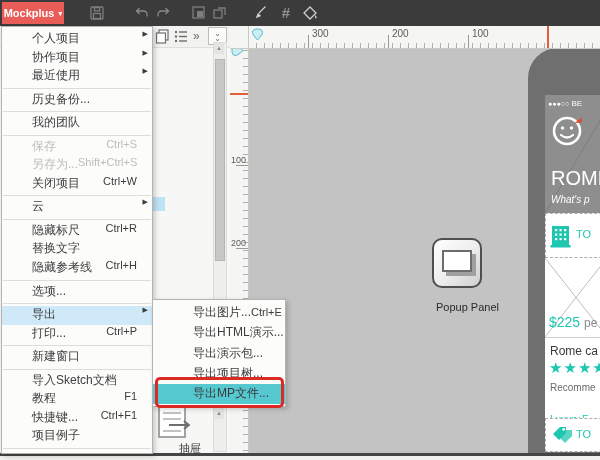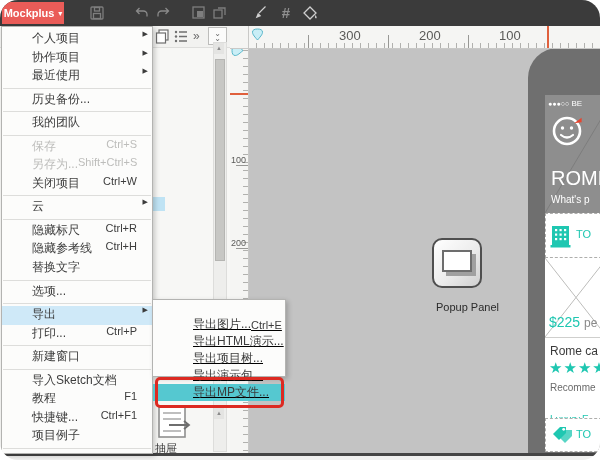--- a/index.html
+++ b/index.html
@@ -1,70 +1,70 @@
 <!DOCTYPE html>
 <html style="--accent-red: #ea5c58; --highlight-cyan: #55c8d0; --annotation-red: #dc2a22; --menu-blue: #cfe9f8; --teal: #1fc7b1; --guide-orange: #e0603c;"><head>
 <meta charset="utf-8">
 <style>
   html,body{margin:0;padding:0;}
   body{font-family:"Liberation Sans","DejaVu Sans",sans-serif;}
-  .app{position:relative;width:600px;height:460px;background:#f1f1f0;overflow:hidden;border-radius:18px;}
+  .app{position:relative;width:600px;height:460px;background:#f1f1f0;overflow:hidden;}
 
   
   .topbar{position:absolute;left:0;top:0;width:600px;height:26px;background:#3b3b3b;z-index:5;}
   .mockplus-btn{position:absolute;left:2px;top:2px;width:62px;height:22px;background:var(--accent-red,#ea5c58);
     color:#fff;font-size:11px;font-weight:bold;display:flex;align-items:center;justify-content:center;gap:4px;cursor:pointer;}
   .mockplus-btn .caret{font-size:8px;}
   .tb-icon{position:absolute;top:5px;width:16px;height:16px;}
 
   
   .left-panel{position:absolute;left:0;top:26px;width:230px;height:427px;background:#f7f7f5;z-index:1;}
   .panel-head{position:absolute;left:0;top:0;width:230px;height:21px;background:#f2f2f0;border-bottom:1px solid #dededc;}
   .ph-icon{position:absolute;top:3px;}
   .collapse-box{position:absolute;left:208px;top:1px;width:17px;height:16px;border:1px solid #bdbdbb;background:#fbfbfa;
     display:flex;flex-direction:column;align-items:center;justify-content:center;line-height:5px;font-size:8px;color:#6a6a6a;}
   .sel-strip{position:absolute;left:150px;top:171px;width:15px;height:14px;background:#bfe3f4;}
   .scrollbar{position:absolute;left:213px;top:16px;width:12px;height:408px;background:#eeeeec;border:1px solid #dddddb;}
   .sb-btn{position:absolute;left:0;width:10px;height:11px;background:#e4e4e2;color:#8a8a8a;font-size:6px;text-align:center;line-height:11px;}
   .sb-thumb{position:absolute;left:1px;top:16px;width:8px;height:200px;background:#c7c7c4;border:1px solid #b5b5b2;}
   .drawer{position:absolute;left:155px;top:380px;width:46px;height:50px;}
-  .drawer-label{position:absolute;left:0;top:35px;width:46px;text-align:left;font-size:11px;color:#333;}
+  .drawer-label{position:absolute;left:0;top:35px;width:46px;text-align:right;font-size:11px;color:#333;}
 
   
   .v-ruler{position:absolute;left:230px;top:26px;width:18px;height:427px;background:#f5f5f3;border-right:1px solid #c9c9c7;z-index:2;}
   .v-ticks{position:absolute;right:0;top:0;width:5px;height:100%;
     background:repeating-linear-gradient(to bottom,#b1b1ae 0 1px,transparent 1px 8px);}
   .v-major{position:absolute;right:0;width:12px;height:1px;background:#989895;}
   .v-label{position:absolute;left:1px;font-size:9px;color:#5a5a58;}
   .v-guide{position:absolute;left:0;width:18px;height:2px;top:67px;background:var(--guide-orange,#e0603c);}
   .h-ruler{position:absolute;left:248px;top:26px;width:352px;height:22px;background:#f5f5f3;border-bottom:1px solid #c9c9c7;z-index:2;}
   .h-ticks{position:absolute;bottom:0;left:0;width:100%;height:5px;
     background:repeating-linear-gradient(to right,#b1b1ae 0 1px,transparent 1px 8px);}
   .h-major{position:absolute;bottom:0;width:1px;height:13px;background:#989895;}
-  .h-label{position:absolute;top:2px;font-size:13px;color:#5a5a58;margin-left:27px;}
+  .h-label{position:absolute;top:2px;font-size:10px;color:#5a5a58;}
   .h-guide{position:absolute;top:0;width:2px;height:22px;left:299px;background:var(--guide-orange,#e0603c);}
   .corner{position:absolute;left:230px;top:26px;width:18px;height:22px;background:#f5f5f3;
     border-right:1px solid #c9c9c7;border-bottom:1px solid #c9c9c7;z-index:3;}
 
   
   .canvas{position:absolute;left:248px;top:48px;width:352px;height:405px;background:#c3c3c3;overflow:hidden;z-index:1;}
   .widget-icon{position:absolute;left:184px;top:190px;width:46px;height:46px;border:2px solid #4f4f4f;border-radius:10px;
     background:linear-gradient(135deg,#ffffff 0%,#ececec 55%,#cfcfcf 100%);}
   .widget-inner{position:absolute;left:8px;top:10px;width:26px;height:18px;background:#fff;border:2px solid #6d6d6d;
     box-shadow:4px 4px 0 #a0a0a0;}
   .widget-label{position:absolute;left:167px;top:253px;width:84px;text-align:right;font-size:11px;color:#2b2b2b;}
 
   
   .phone{position:absolute;left:280px;top:0;width:100px;height:405px;background:#6f6f6f;border-top-left-radius:30px;}
   .screen{position:absolute;left:17px;top:47px;width:62px;height:357px;background:#fff;overflow:hidden;}
   .p-header{position:absolute;left:0;top:0;width:62px;height:118px;background:#8e8e8e;color:#fff;overflow:hidden;}
   .p-status{position:absolute;left:3px;top:4px;white-space:nowrap;font-size:8px;}
   .p-status .dots{font-size:7px;letter-spacing:0;}
   .p-title{position:absolute;left:6px;top:72px;font-size:20px;white-space:nowrap;}
-  .p-sub{position:absolute;left:6px;top:99px;font-size:10px;white-space:nowrap;}
+  .p-sub{position:absolute;left:6px;top:99px;font-size:10px;white-space:nowrap;font-style:italic;}
   .p-sec1{position:absolute;left:0;top:118px;width:60px;height:43px;background:#fff;border:1px dashed #aeaeac;}
   .p-img{position:absolute;left:0;top:163px;width:62px;height:79px;background:#fff;border-bottom:1px solid #cfcfcd;}
   .p-price{position:absolute;left:4px;top:56px;font-size:14px;color:var(--teal,#1fc7b1);white-space:nowrap;}
   .p-price .unit{font-size:12px;color:#8a8a8a;}
   .p-card{position:absolute;left:0;top:243px;width:62px;height:80px;background:#fff;}
   .p-card-title{position:absolute;left:5px;top:6px;font-size:12px;color:#3a3a3a;white-space:nowrap;}
   .p-stars{position:absolute;left:4px;top:21px;font-size:15px;color:var(--teal,#1fc7b1);letter-spacing:1px;white-space:nowrap;}
   .p-rec{position:absolute;left:5px;top:44px;font-size:10px;color:#6a6a6a;white-space:nowrap;}
   .p-tags{position:absolute;left:5px;top:56px;font-size:10px;color:var(--teal,#1fc7b1);white-space:nowrap;margin-top:20px;}
   .p-sec2{position:absolute;left:0;top:323px;width:60px;height:32px;background:#fff;border:1px dashed #aeaeac;}
@@ -75,22 +75,22 @@
     box-shadow:2px 2px 5px rgba(0,0,0,.2);display:flex;flex-direction:column;padding:3px 0 2px;box-sizing:border-box;z-index:10;}
   .mi{flex:1;display:flex;align-items:flex-start;padding:0 4px 0 30px;font-size:12px;color:#3c3c3c;min-height:0;cursor:default;}
   .mi .lbl{flex:1;white-space:nowrap;}
   .mi .sc{font-size:11px;white-space:nowrap;}
   .mi .ar{width:11px;text-align:right;font-size:7px;color:#3c3c3c;}
   .mi.dis{color:#bdbdbb;}
   .mi.dis .ar{color:#bdbdbb;}
   .mi.hi{background:var(--menu-blue,#cfe9f8);}
   .msep{height:1px;background:#dddddb;margin:2px 1px;}
 
-  .submenu{position:absolute;left:152px;top:299px;width:134px;height:78px;background:#fcfcfb;border:1px solid #b3b3b1;
-    box-shadow:2px 2px 5px rgba(0,0,0,.2);display:flex;flex-direction:column;padding:16px 0;box-sizing:border-box;z-index:11;text-decoration:underline;}
+  .submenu{position:absolute;left:152px;top:299px;width:134px;height:108px;background:#fcfcfb;border:1px solid #b3b3b1;
+    box-shadow:2px 2px 5px rgba(0,0,0,.2);display:flex;flex-direction:column;padding:2px 0;box-sizing:border-box;z-index:11;}
   .smi{flex:1;display:flex;align-items:center;padding:0 8px 0 40px;font-size:12px;color:#3c3c3c;cursor:default;}
   .smi .lbl{flex:1;white-space:nowrap;}
   .smi .sc{font-size:11px;white-space:nowrap;}
   .smi.hi{background:var(--highlight-cyan,#55c8d0);}
   .red-box{position:absolute;left:2px;right:1px;top:77px;height:25px;border:3px solid var(--annotation-red,#dc2a22);
     border-radius:5px;pointer-events:none;z-index:12;}
 
   .bottom-border{position:absolute;left:0;top:453px;width:600px;height:3px;background:#454545;z-index:6;}
 </style>
 </head>
@@ -329,27 +329,27 @@
         <span class="sc"></span>
         <span class="ar">▶</span>
       </div>
       <div class="msep"></div>
       <div class="mi">
         <span class="lbl">隐藏标尺</span>
         <span class="sc">Ctrl+R</span>
         <span class="ar"></span>
       </div>
       <div class="mi">
+        <span class="lbl">替换文字</span>
+        <span class="sc"></span>
+        <span class="ar"></span>
+      </div>
+      <div class="mi">
         <span class="lbl">隐藏参考线</span>
         <span class="sc">Ctrl+H</span>
-        <span class="ar"></span>
-      </div>
-      <div class="mi">
-        <span class="lbl">替换文字</span>
-        <span class="sc"></span>
         <span class="ar"></span>
       </div>
       <div class="msep"></div>
       <div class="mi">
         <span class="lbl">选项...</span>
         <span class="sc"></span>
         <span class="ar"></span>
       </div>
       <div class="msep"></div>
       <div class="mi hi">
@@ -396,25 +396,25 @@
     <div id="submenu-items" style="display:flex;flex-direction:column;flex:1;">
         <div class="smi">
           <span class="lbl">导出图片...</span>
           <span class="sc">Ctrl+E</span>
         </div>
         <div class="smi">
           <span class="lbl">导出HTML演示...</span>
           <span class="sc"></span>
         </div>
         <div class="smi">
+          <span class="lbl">导出演示包...</span>
+          <span class="sc"></span>
+        </div>
+        <div class="smi">
           <span class="lbl">导出项目树...</span>
-          <span class="sc"></span>
-        </div>
-        <div class="smi">
-          <span class="lbl">导出演示包...</span>
           <span class="sc"></span>
         </div>
         <div class="smi hi">
           <span class="lbl">导出MP文件...</span>
           <span class="sc"></span>
         </div>
       </div>
     <div class="red-box"></div>
   </div>
 

